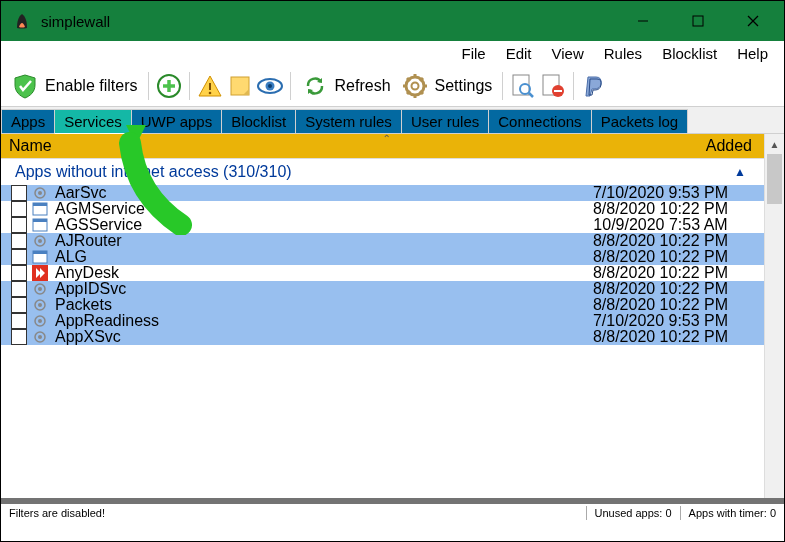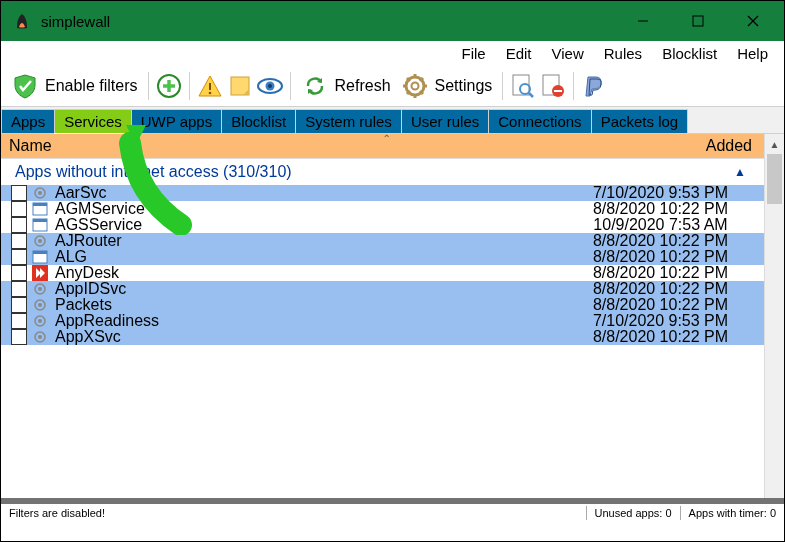--- a/index.html
+++ b/index.html
@@ -10,24 +10,24 @@
 .win-btns { display: flex; height: 100%; }
 .win-btn { width: 55px; display: flex; align-items: center; justify-content: center; font-size: 15px; font-family: "Segoe UI Symbol", sans-serif; }
 .menubar { display: flex; padding: 2px 6px 4px; gap: 0; font-size: 15px; justify-content: flex-end; }
 .menubar .mi { padding: 2px 10px; }
 .toolbar { display: flex; align-items: center; padding: 2px 6px 4px; gap: 2px; border-bottom: 1px solid #d0d0d0; }
 .tbtn { display: flex; align-items: center; gap: 6px; padding: 2px 4px; font-size: 16px; }
 .tsep { width: 1px; height: 28px; background: #d0d0d0; margin: 0 4px; }
 .ticon { width: 28px; height: 28px; display: flex; align-items: center; justify-content: center; }
 .tabs { display: flex; border-bottom: 1px solid #d0d0d0; background: #f0f0f0; padding-top: 2px; font-size: 15px; }
 .tab { padding: 3px 9px; background: #0369a1; border: 1px solid #d0d0d0; border-bottom: none; margin-right: -1px; position: relative; }
-.tab.active { background: #84cc16; z-index: 2; border-bottom: 1px solid #fff; margin-bottom: -1px; }
+.tab.active { background: #14b8a6; z-index: 2; border-bottom: 1px solid #fff; margin-bottom: -1px; }
 .list-wrap { display: flex; height: 364px; }
 .list { flex: 1; overflow: hidden; }
-.list-header { display: flex; border-bottom: 1px solid #ddd; font-size: 16px; background: #fdba74; position: relative; }
+.list-header { display: flex; border-bottom: 1px solid #ddd; font-size: 16px; background: #eab308; position: relative; }
 .col-name { flex: 1; padding: 3px 8px; }
 .col-added { width: 195px; text-align: right; padding: 3px 12px 3px 8px; }
 .sort-ind { position: absolute; left: 50%; top: -1px; font-size: 10px; color: #555; }
 .group-header { color: #003a9b; padding: 4px 8px 4px 14px; font-size: 16px; display: flex; align-items: center; }
 .group-header .chev { margin-left: auto; color: #003a9b; font-size: 12px; margin-right: 10px; }
 .row { display: flex; align-items: center; height: 16px; font-size: 16px; padding-left: 10px; }
 .row.sel { background: #98bfef; }
 .row .cb { width: 16px; height: 16px; border: 1px solid #333; background: #fff; margin-right: 4px; flex-shrink: 0; }
 .row .ricon { width: 18px; height: 18px; margin-right: 6px; flex-shrink: 0; display: flex; align-items: center; justify-content: center; }
 .row .rname { flex: 1; }

